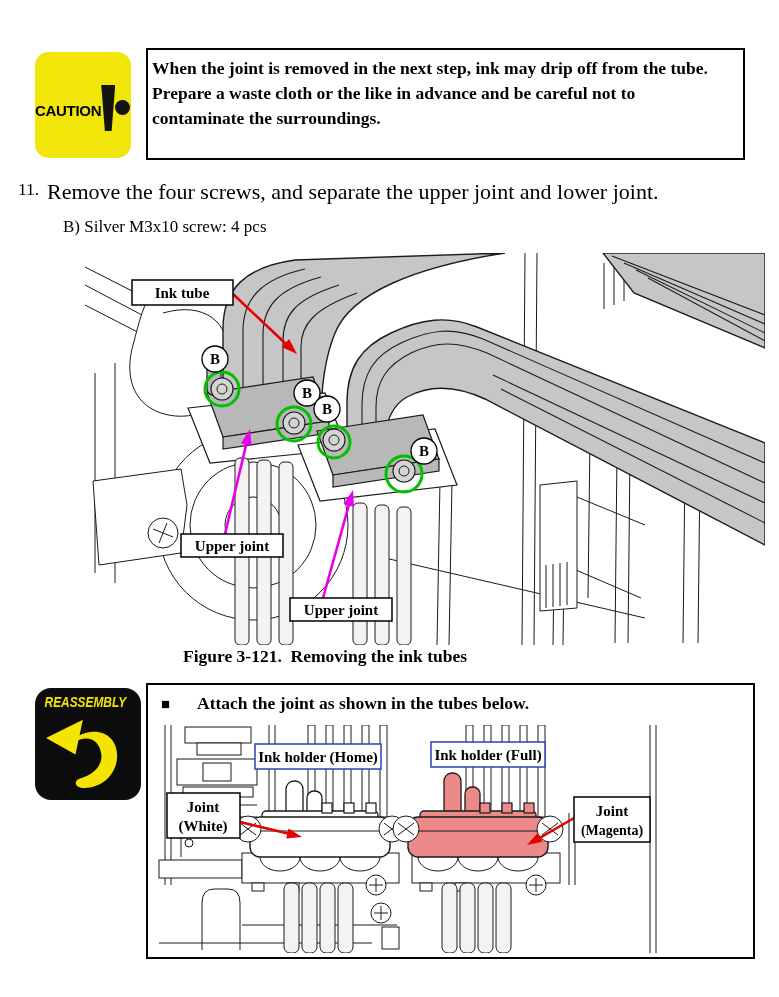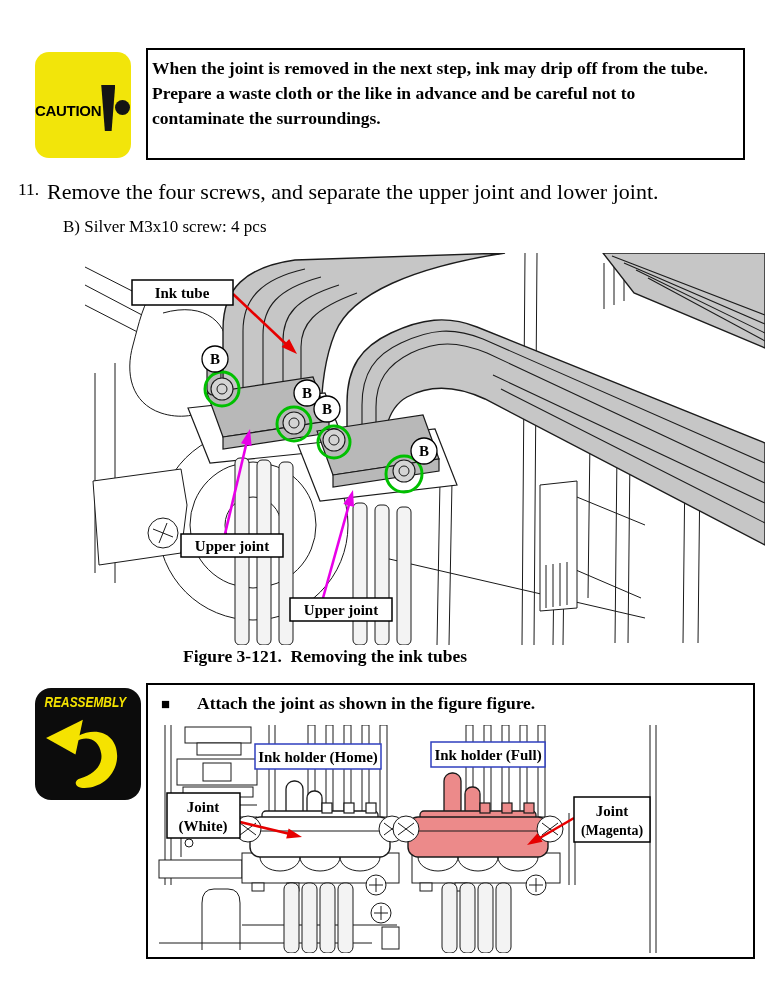--- a/index.html
+++ b/index.html
@@ -196,21 +196,21 @@
     <div class="reassembly-word">REASSEMBLY</div>
     <svg width="92" height="80" viewBox="0 0 100 86">
       <polygon points="12,30 52,10 44,48" fill="#f5e300"></polygon>
       <path d="M46,28 C72,15 92,30 89,54 C86,74 68,86 50,84 C43,83 42,76 49,74 C64,70 74,59 72,47 C70,33 58,26 44,34 Z" fill="#f5e300"></path>
     </svg>
   </div>
 
   <div class="reassembly-box">
     <div class="reassembly-header">
       <span class="reassembly-bullet">■</span>
-      <span>Attach the joint as shown in the figure figure.</span>
+      <span>Attach the joint as shown in the tubes below.</span>
     </div>
 
     <svg class="fig2" viewBox="0 0 590 228">
 
       <g>
         <path class="ln" d="M8,0 V160 M14,0 V160 M112,0 V148 M118,0 V148"></path>
         <rect class="lnw" x="28" y="2" width="66" height="16"></rect>
         <rect class="lnw" x="40" y="18" width="44" height="12"></rect>
         <rect class="lnw" x="20" y="34" width="80" height="26"></rect>
         <rect class="lnw" x="46" y="38" width="28" height="18"></rect>

